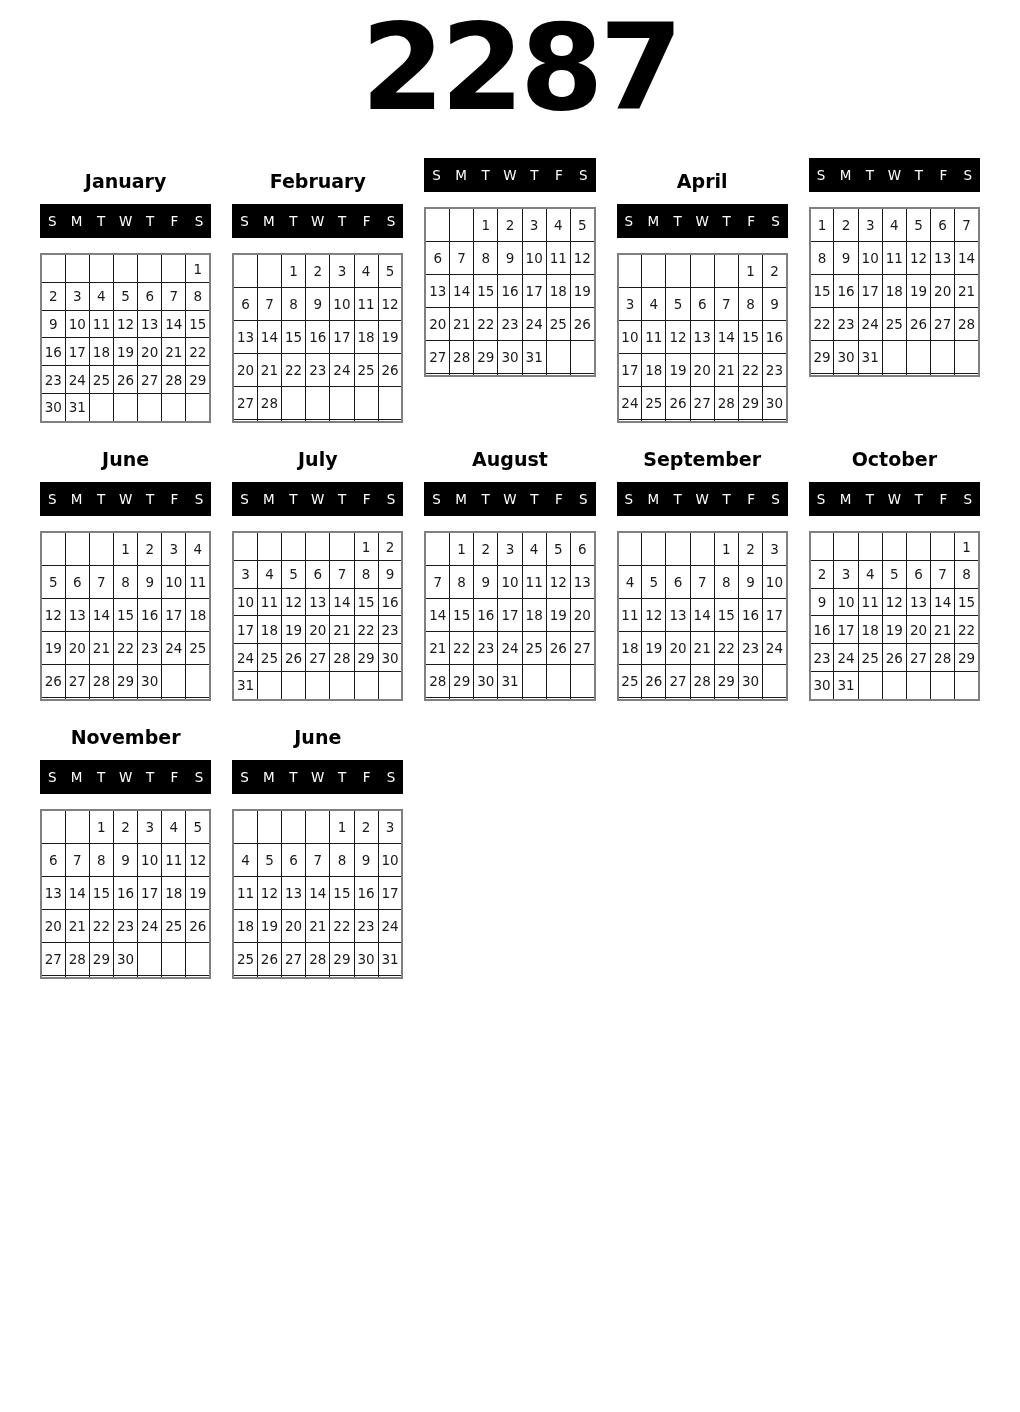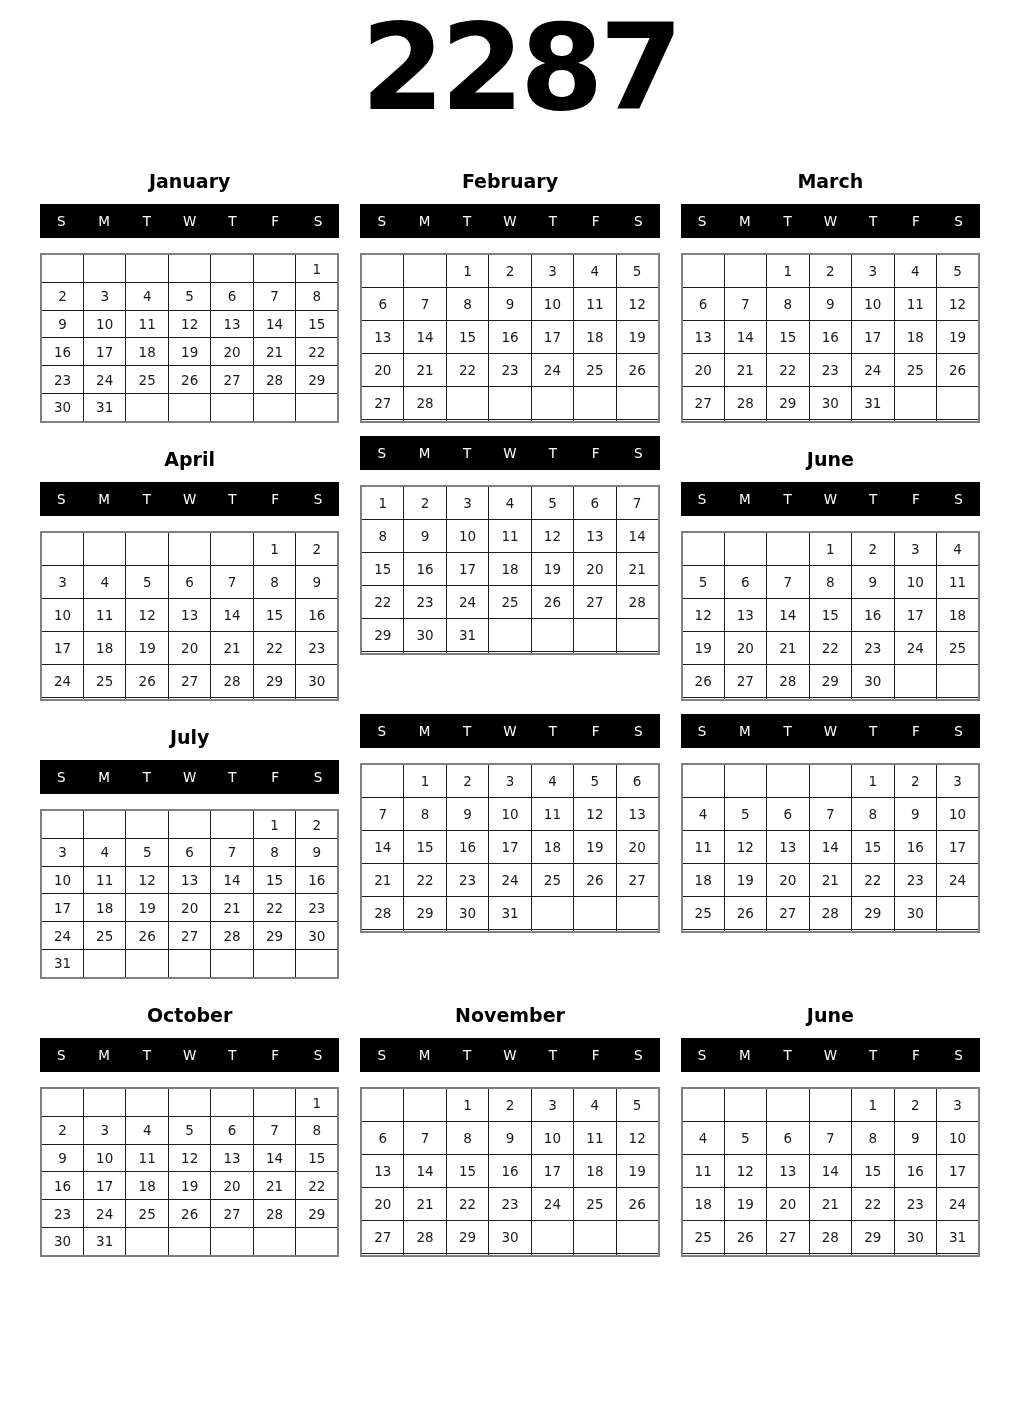--- a/index.html
+++ b/index.html
@@ -17,21 +17,21 @@
     line-height: 1;
     font-weight: bold;
     text-align: center;
     color: #000000;
     letter-spacing: -4px;
     padding-left: 20px;
   }
   .months-grid {
     margin: 0 40px;
     display: grid;
-    grid-template-columns: repeat(3, 1fr);
+    grid-template-columns: repeat(5, 1fr);
     column-gap: 21px;
     row-gap: 0;
   }
   .month-block { height: 278px; }
   .month-name {
     margin: 0;
     height: 46px;
     line-height: 46px;
     text-align: center;
     font-size: 19px;
@@ -211,21 +211,20 @@
               <td class="day-cell"></td>
               <td class="day-cell"></td>
               <td class="day-cell"></td>
               <td class="day-cell"></td>
             </tr>
       </tbody>
     </table>
   </section>
 
   <section class="month-block">
-    <h2 class="month-name">March</h2>
     <div class="dow-header">
       <span class="dow-cell">S</span>
       <span class="dow-cell">M</span>
       <span class="dow-cell">T</span>
       <span class="dow-cell">W</span>
       <span class="dow-cell">T</span>
       <span class="dow-cell">F</span>
       <span class="dow-cell">S</span>
     </div>
     <table class="month-table">
@@ -565,20 +564,21 @@
               <td class="day-cell"></td>
               <td class="day-cell"></td>
               <td class="day-cell"></td>
               <td class="day-cell"></td>
             </tr>
       </tbody>
     </table>
   </section>
 
   <section class="month-block">
+    <h2 class="month-name">August</h2>
     <div class="dow-header">
       <span class="dow-cell">S</span>
       <span class="dow-cell">M</span>
       <span class="dow-cell">T</span>
       <span class="dow-cell">W</span>
       <span class="dow-cell">T</span>
       <span class="dow-cell">F</span>
       <span class="dow-cell">S</span>
     </div>
     <table class="month-table">
@@ -635,20 +635,21 @@
               <td class="day-cell"></td>
               <td class="day-cell"></td>
               <td class="day-cell"></td>
               <td class="day-cell"></td>
             </tr>
       </tbody>
     </table>
   </section>
 
   <section class="month-block">
+    <h2 class="month-name">September</h2>
     <div class="dow-header">
       <span class="dow-cell">S</span>
       <span class="dow-cell">M</span>
       <span class="dow-cell">T</span>
       <span class="dow-cell">W</span>
       <span class="dow-cell">T</span>
       <span class="dow-cell">F</span>
       <span class="dow-cell">S</span>
     </div>
     <table class="month-table">

